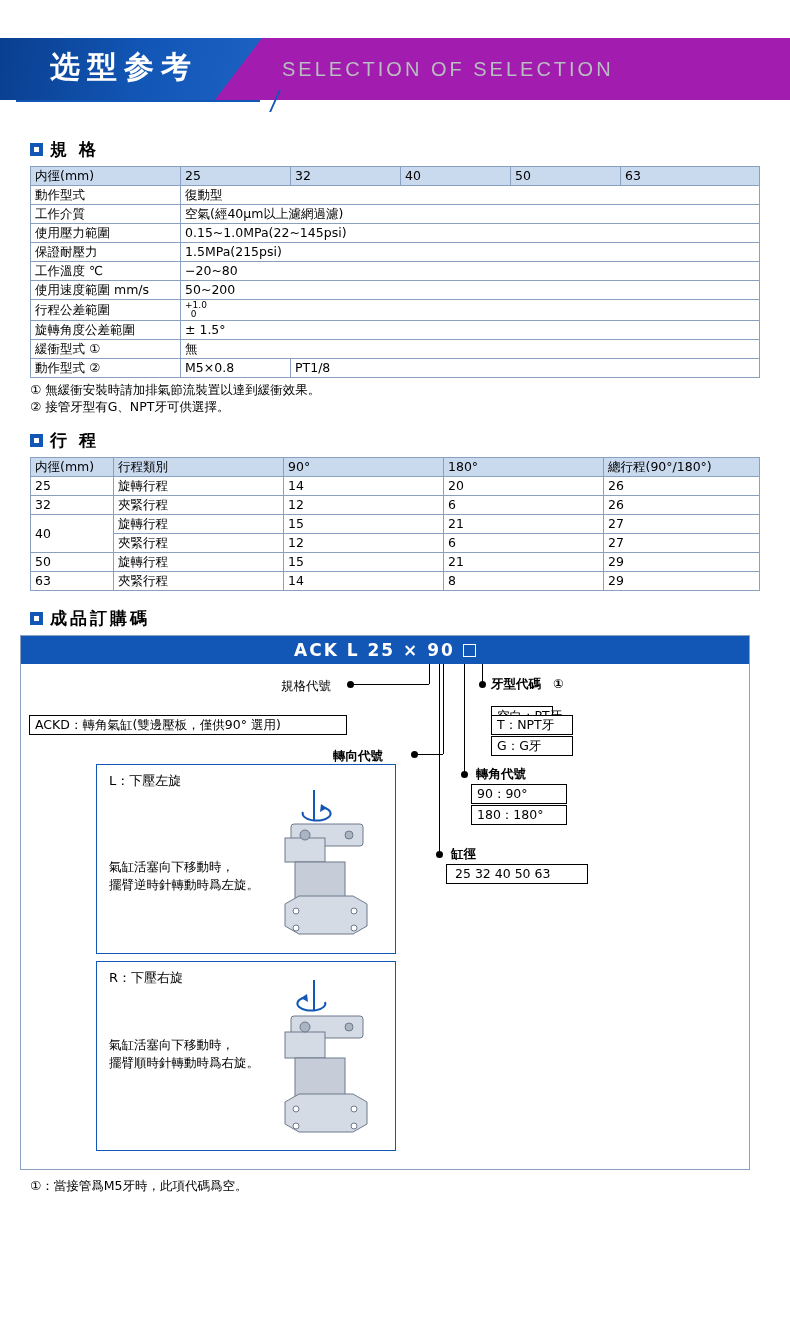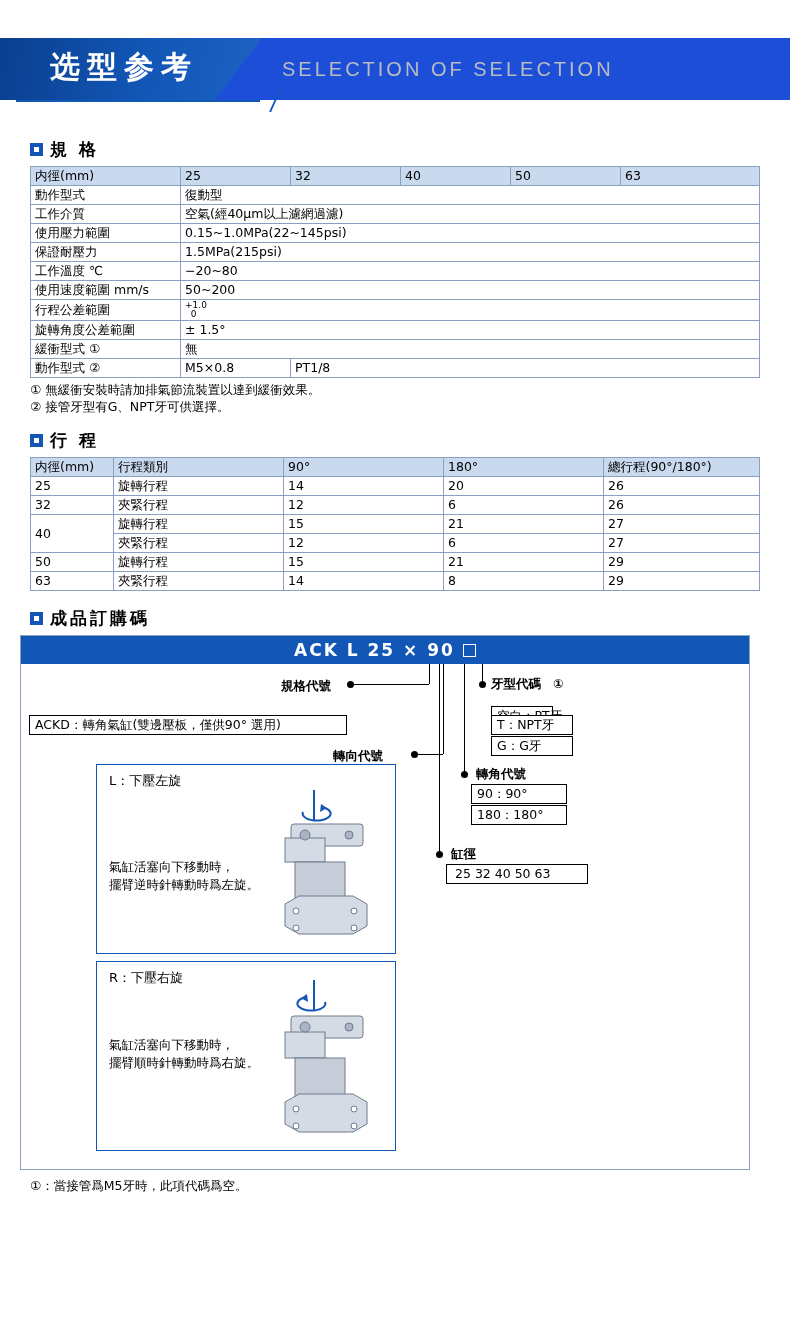--- a/index.html
+++ b/index.html
@@ -13,21 +13,21 @@
     position: relative;
     overflow: hidden;
   }
 
   
   .banner {
     position: relative;
     width: 790px;
     height: 62px;
     margin-top: 38px;
-    background: #1d4ed8;
+    background: #a21caf;
     overflow: hidden;
   }
   .banner-blue {
     position: absolute;
     left: 0; top: 0;
     width: 262px; height: 62px;
     background: linear-gradient(100deg, #0a3f8f 0%, #1256b6 55%, #1d63c4 100%);
     clip-path: polygon(0 0, 100% 0, 82% 100%, 0 100%);
   }
   .banner-cn {
@@ -335,21 +335,21 @@
   <span class="txt">成品訂購碼</span>
 </div>
 
 <div class="order-wrap">
 
   <div class="order-bar">
     <span>ACK  L 25 × 90</span>
     <span class="sqbox"></span>
   </div>
 
-  <div class="lbl" style="left:260px; top:42px; font-weight:bold;">規格代號</div>
+  <div class="lbl" style="left:260px; top:42px; font-weight:normal;">規格代號</div>
   <div class="dot" style="left:326px; top:45px;"></div>
   <div class="hline" style="left:330px; top:48px; width:78px;"></div>
   <div class="vline" style="left:408px; top:28px; height:20px;"></div>
   <div class="boxed" style="left:8px; top:79px; width:318px;">ACKD：轉角氣缸(雙邊壓板，僅供90° 選用)</div>
 
   <div class="dot" style="left:458px; top:45px;"></div>
   <div class="lbl" style="left:470px; top:40px; font-weight:bold;">
     <span>牙型代碼</span>
     <span style="margin-left:8px">①</span>
   </div>

